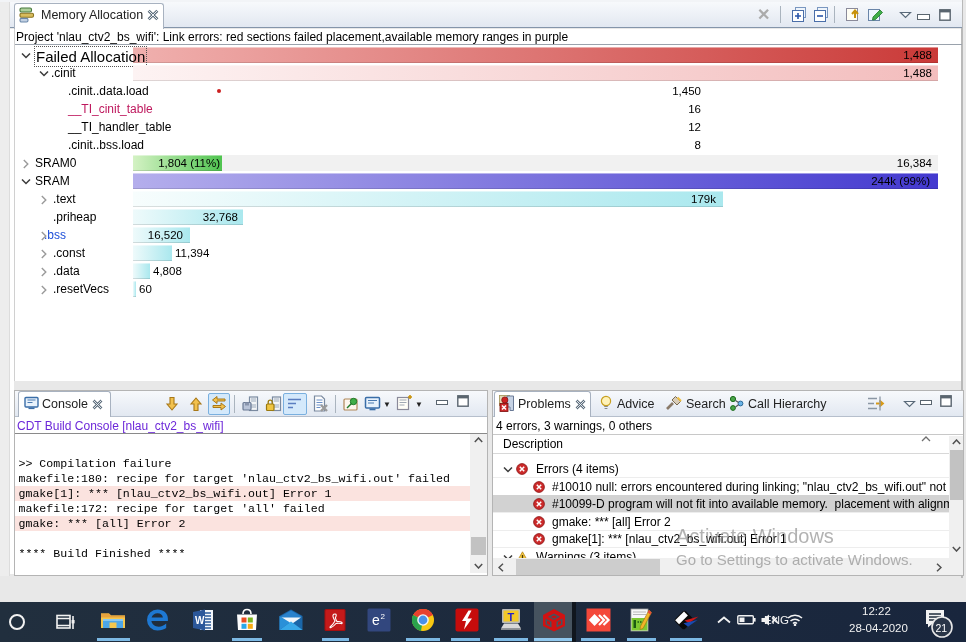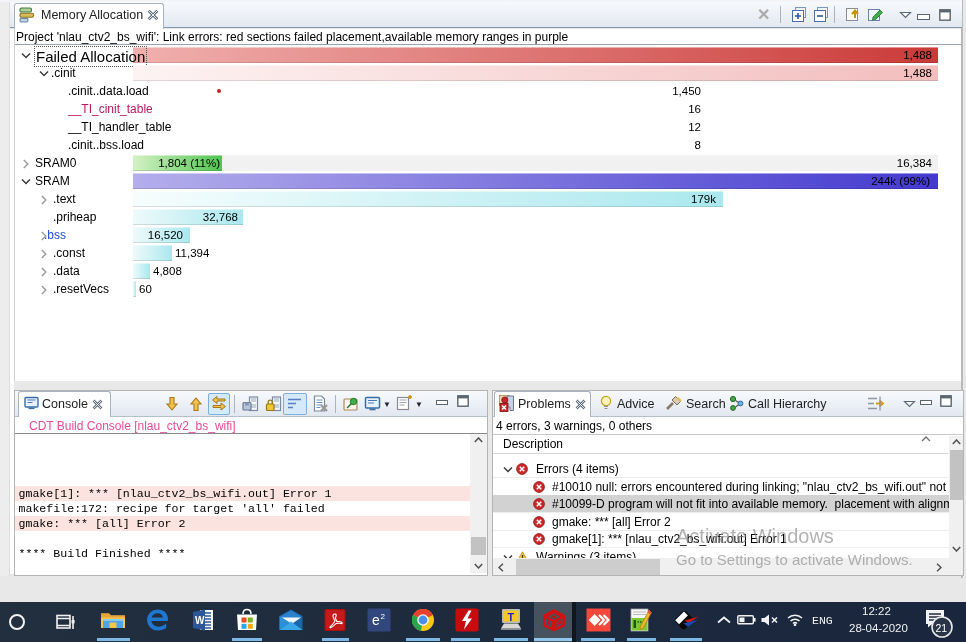--- a/index.html
+++ b/index.html
@@ -211,24 +211,26 @@
 <rect x="1.5" y="2.5" width="11" height="12" fill="#fffef8" stroke="#8a8a9a" stroke-width="1.2"></rect>
 <path d="M3.5 5h7M3.5 7.5h7M3.5 10h5" stroke="#a0a8b4" stroke-width="1"></path>
 <path d="M12 2 L16 2 M14 0 L14 4" stroke="#c8920a" stroke-width="1.6"></path>
     </svg>
 <div class="txt" style="left:400px;top:9px;color:#222;font-size:8px;">▼</div>
 <div class="abs" style="left:421px;top:9px;width:10px;height:3px;border:1px solid #5a656f;background:#fff;"></div>
 <svg class="abs" style="left:442px;top:4px;" width="12" height="12" viewBox="0 0 12 12">
 <rect x="0.8" y="0.8" width="10.4" height="10.4" fill="#fff" stroke="#5a656f" stroke-width="1.4"></rect>
 <rect x="0.8" y="0.8" width="10.4" height="2.6" fill="#5a656f"></rect>
     </svg>
-<div class="txt" style="left:14px;top:28px;font-size:12px;color:#ec4899;">CDT Build Console [nlau_ctv2_bs_wifi]</div>
+<div class="txt" style="left:2px;top:28px;font-size:12px;color:#6d28d9;">CDT Build Console [nlau_ctv2_bs_wifi]</div>
 <div class="abs" style="left:0;top:42px;width:474px;height:1px;background:#8a8a8a;"></div>
 <div class="abs" style="left:0;top:43px;width:455px;height:139px;overflow:hidden;">
 <div class="abs mono" style="left:0;top:7px;width:455px;height:15px;padding-left:3.5px;box-sizing:border-box;"></div>
+<div class="abs mono" style="left:0;top:22px;width:455px;height:15px;padding-left:3.5px;box-sizing:border-box;">&gt;&gt; Compilation failure</div>
+<div class="abs mono" style="left:0;top:37px;width:455px;height:15px;padding-left:3.5px;box-sizing:border-box;">makefile:180: recipe for target 'nlau_ctv2_bs_wifi.out' failed</div>
 <div class="abs mono" style="left:0;top:52px;width:455px;height:15px;background:#fbe3df;padding-left:3.5px;box-sizing:border-box;">gmake[1]: *** [nlau_ctv2_bs_wifi.out] Error 1</div>
 <div class="abs mono" style="left:0;top:67px;width:455px;height:15px;padding-left:3.5px;box-sizing:border-box;">makefile:172: recipe for target 'all' failed</div>
 <div class="abs mono" style="left:0;top:82px;width:455px;height:15px;background:#fbe3df;padding-left:3.5px;box-sizing:border-box;">gmake: *** [all] Error 2</div>
 <div class="abs mono" style="left:0;top:97px;width:455px;height:15px;padding-left:3.5px;box-sizing:border-box;"></div>
 <div class="abs mono" style="left:0;top:112px;width:455px;height:15px;padding-left:3.5px;box-sizing:border-box;">**** Build Finished ****</div>
 </div>
 <div class="sb-track" style="left:455px;top:43px;width:17px;height:139px;"></div>
 <svg class="abs" style="left:459px;top:46px;" width="9" height="6" viewBox="0 0 9 6">
       <path d="M0.8 5 L4.5 1 L8.2 5" stroke="#505050" stroke-width="1.5" fill="none"></path>
     </svg>
@@ -476,21 +478,21 @@
 <svg class="abs" style="left:760px;top:11px;" width="20" height="14" viewBox="0 0 20 14">
 <path d="M1.5 5 L4.5 5 L9 1.5 L9 12.5 L4.5 9 L1.5 9 Z" fill="#f2f2f2"></path>
 <path d="M12 4.5 L17 9.5 M17 4.5 L12 9.5" stroke="#f2f2f2" stroke-width="1.5"></path>
     </svg>
 <svg class="abs" style="left:786px;top:11px;" width="18" height="13" viewBox="0 0 18 13">
 <path d="M2 5 A10 10 0 0 1 16 5" fill="none" stroke="#f2f2f2" stroke-width="1.5"></path>
 <path d="M4.5 8 A6.5 6.5 0 0 1 13.5 8" fill="none" stroke="#f2f2f2" stroke-width="1.5"></path>
 <path d="M7 10.5 A3 3 0 0 1 11 10.5" fill="none" stroke="#f2f2f2" stroke-width="1.5"></path>
 <circle cx="9" cy="12" r="1.3" fill="#f2f2f2"></circle>
     </svg>
-<div class="txt" style="left:812px;top:12px;color:#f2f2f2;font-size:11.5px;font-family:Liberation Mono, monospace;">ENG</div>
+<div class="txt" style="left:764px;top:12px;color:#f2f2f2;font-size:11.5px;">ENG</div>
 <div class="txt" style="left:862px;top:3px;color:#f2f2f2;font-size:11.5px;text-align:center;">12:22</div>
 <div class="txt" style="left:849px;top:20px;color:#f2f2f2;font-size:11.5px;">28-04-2020</div>
 <svg class="abs" style="left:924px;top:6px;" width="22" height="22" viewBox="0 0 22 22">
 <path d="M2 2 L20 2 L20 16 L8 16 L4 19.5 L4 16 L2 16 Z" fill="#f2f2f2"></path>
 <path d="M5 6h12M5 9h12M5 12h8" stroke="#1f2c3c" stroke-width="1.3"></path>
     </svg>
 <svg class="abs" style="left:930px;top:13px;" width="24" height="24" viewBox="0 0 24 24">
 <circle cx="12" cy="12" r="10" fill="#2a3648" stroke="#e8e8e8" stroke-width="1.6"></circle>
 <text x="5.5" y="16.5" font-family="Liberation Sans" font-size="10.5" fill="#fff">21</text>
     </svg>

